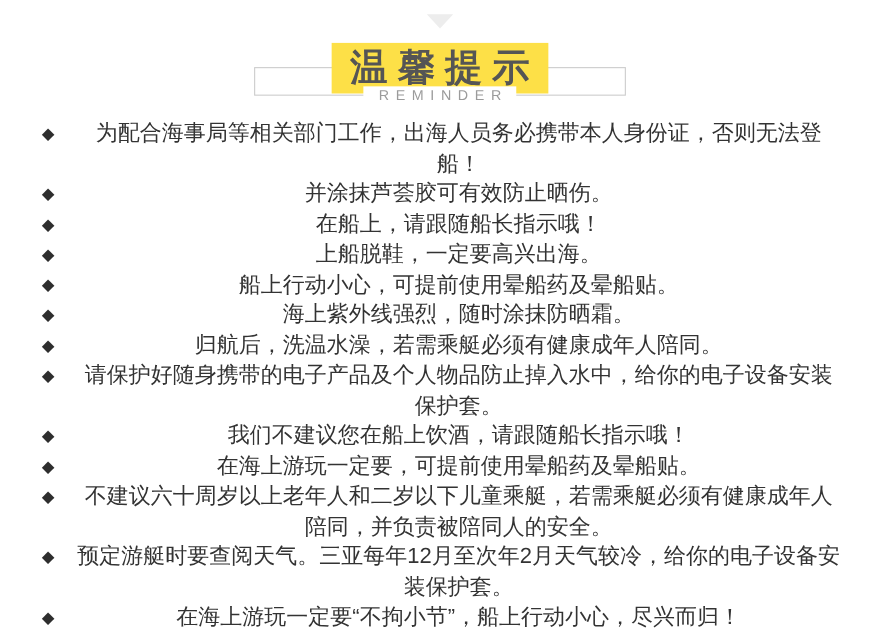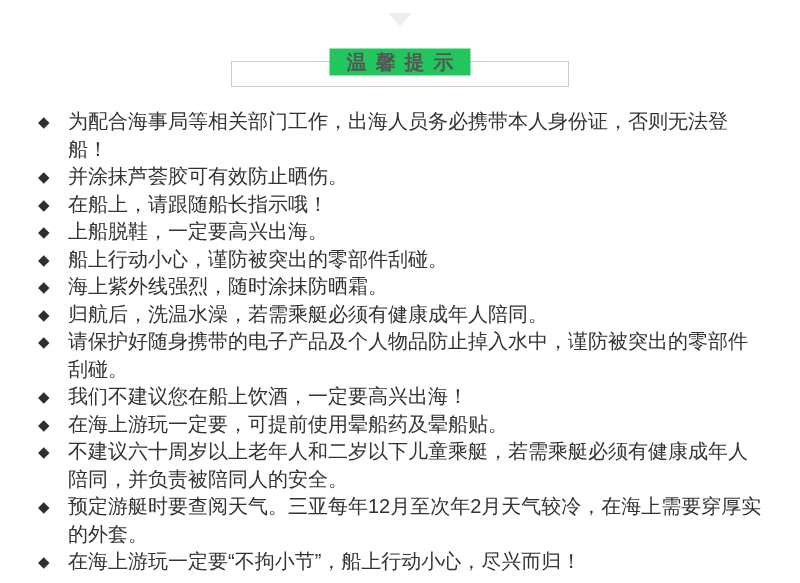--- a/index.html
+++ b/index.html
@@ -36,23 +36,23 @@
     border: 1px solid #cccccc;
     margin: 35px auto 0 auto;
     box-sizing: border-box;
   }
   .title {
     position: absolute;
     top: 0;
     left: 50%;
     transform: translate(-50%, -50%);
     margin: 0;
-    background: #22c55e;
+    background: #fde047;
     padding: 0 8px 0 17px; 
-    font-size: 20px;
+    font-size: 34px;
     font-weight: bold;
     letter-spacing: 9px;
     color: #555555;
     white-space: nowrap;
   }
   .subtitle {
     position: absolute;
     bottom: 0;
     left: 50%;
     transform: translate(-50%, 50%);
@@ -77,30 +77,32 @@
   }
   .bullet {
     flex: 0 0 20px;
     margin-right: 10px;
     font-size: 15px;
     line-height: 27.5px;
     color: #2e2e2e;
   }
   .item-text {
     flex: 1 1 auto;
+    text-align: center;
   }
 </style>
 </head>
 <body>
 
 <div class="page">
   <div class="triangle" style="border-top-color: rgb(237, 237, 237);"></div>
 
   <div class="header-box" style="border-color: rgb(204, 204, 204);">
     <h1 class="title" style="color: rgb(85, 85, 85);">温馨提示</h1>
+    <div class="subtitle" style="color: rgb(155, 155, 155);">REMINDER</div>
   </div>
 
   <ul class="reminder-list" style="color: rgb(51, 51, 51);">
       <li>
         <span class="bullet">◆</span>
         <span class="item-text">为配合海事局等相关部门工作，出海人员务必携带本人身份证，否则无法登船！</span>
       </li>
       <li>
         <span class="bullet">◆</span>
         <span class="item-text">并涂抹芦荟胶可有效防止晒伤。</span>
@@ -108,48 +110,48 @@
       <li>
         <span class="bullet">◆</span>
         <span class="item-text">在船上，请跟随船长指示哦！</span>
       </li>
       <li>
         <span class="bullet">◆</span>
         <span class="item-text">上船脱鞋，一定要高兴出海。</span>
       </li>
       <li>
         <span class="bullet">◆</span>
-        <span class="item-text">船上行动小心，谨防被突出的零部件刮碰。</span>
+        <span class="item-text">船上行动小心，可提前使用晕船药及晕船贴。</span>
       </li>
       <li>
         <span class="bullet">◆</span>
         <span class="item-text">海上紫外线强烈，随时涂抹防晒霜。</span>
       </li>
       <li>
         <span class="bullet">◆</span>
         <span class="item-text">归航后，洗温水澡，若需乘艇必须有健康成年人陪同。</span>
       </li>
       <li>
         <span class="bullet">◆</span>
-        <span class="item-text">请保护好随身携带的电子产品及个人物品防止掉入水中，谨防被突出的零部件刮碰。</span>
+        <span class="item-text">请保护好随身携带的电子产品及个人物品防止掉入水中，给你的电子设备安装保护套。</span>
       </li>
       <li>
         <span class="bullet">◆</span>
-        <span class="item-text">我们不建议您在船上饮酒，一定要高兴出海！</span>
+        <span class="item-text">我们不建议您在船上饮酒，请跟随船长指示哦！</span>
       </li>
       <li>
         <span class="bullet">◆</span>
         <span class="item-text">在海上游玩一定要，可提前使用晕船药及晕船贴。</span>
       </li>
       <li>
         <span class="bullet">◆</span>
         <span class="item-text">不建议六十周岁以上老年人和二岁以下儿童乘艇，若需乘艇必须有健康成年人陪同，并负责被陪同人的安全。</span>
       </li>
       <li>
         <span class="bullet">◆</span>
-        <span class="item-text">预定游艇时要查阅天气。三亚每年12月至次年2月天气较冷，在海上需要穿厚实的外套。</span>
+        <span class="item-text">预定游艇时要查阅天气。三亚每年12月至次年2月天气较冷，给你的电子设备安装保护套。</span>
       </li>
       <li>
         <span class="bullet">◆</span>
         <span class="item-text">在海上游玩一定要“不拘小节”，船上行动小心，尽兴而归！</span>
       </li>
     </ul>
 </div>
 
 </body></html>

